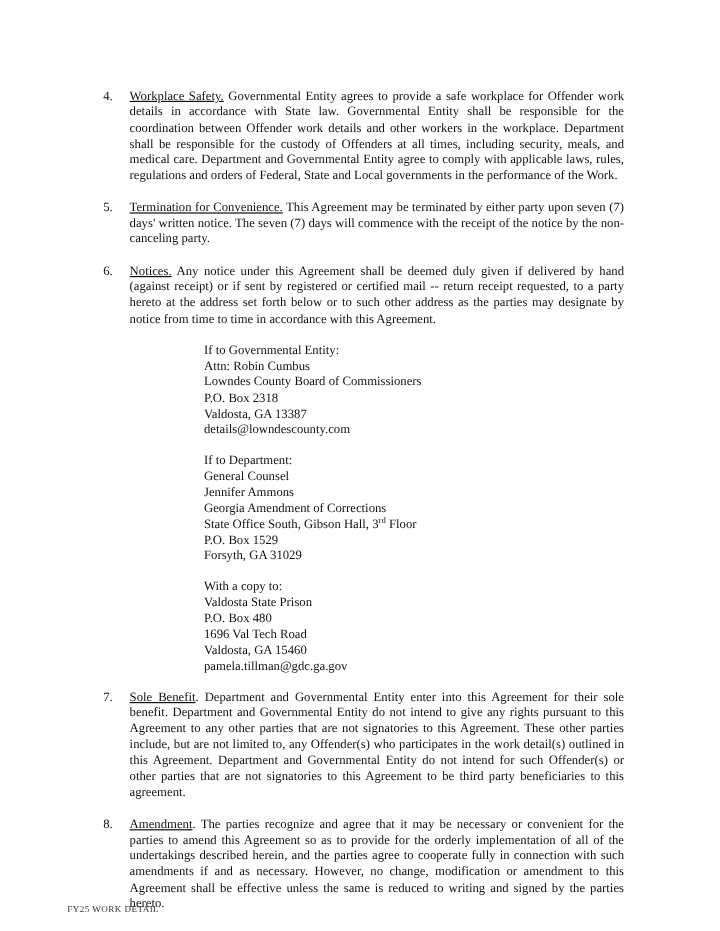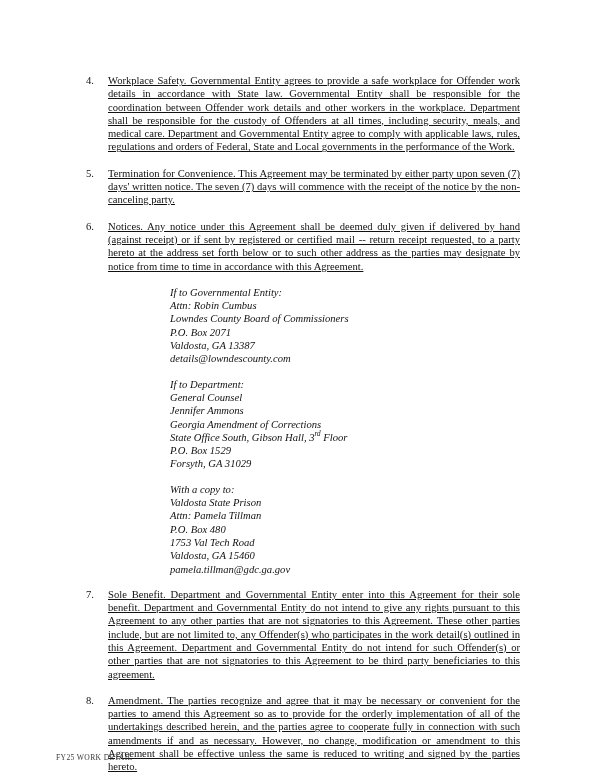--- a/index.html
+++ b/index.html
@@ -40,21 +40,20 @@
   .clause .num {
     position: absolute;
     left: 0;
     top: 0;
     width: 16px;
     text-align: left;
     font-size: 10.6px;
   }
   .clause .body {
     display: block;
-    text-decoration: underline;
   }
   .heading {
     text-decoration: underline;
     text-underline-offset: 1px;
   }
 
   
   .addr-block {
     position: relative;
     margin: 0 0 12px 0;
@@ -78,21 +77,20 @@
   }
   sup {
     font-size: 0.68em;
     vertical-align: super;
     line-height: 0;
   }
 
   .addr-group {
     margin-top: 11px;
     margin-bottom: 12px;
-    font-style: italic;
   }
 
   
   .footer {
     position: absolute;
     left: 56px;
     bottom: 14px;
     font-size: 7.6px;
     letter-spacing: 0.35px;
     color: #3a3a3a;
@@ -120,21 +118,21 @@
       <span class="body"><span class="heading">Notices.</span><span>  Any notice under this Agreement shall be deemed duly given if delivered by hand (against receipt) or if sent by registered or certified mail -- return receipt requested, to a party hereto at the address set forth below or to such other address as the parties may designate by notice from time to time in accordance with this Agreement.</span></span>
     </div>
 
     <div class="addr-group">
 
       <div class="addr-block">
         <span class="addr-label">If to Governmental Entity:</span>
         <span class="addr-lines">
           <span class="line">Attn: Robin Cumbus</span>
           <span class="line">Lowndes County Board of Commissioners</span>
-          <span class="line">P.O. Box 2071</span>
+          <span class="line">P.O. Box 2318</span>
           <span class="line">Valdosta, GA 13387</span>
           <span class="line">details@lowndescounty.com</span>
         </span>
       </div>
 
       <div class="addr-block">
         <span class="addr-label">If to Department:</span>
         <span class="addr-lines">
           <span class="line">General Counsel</span>
           <span class="line">Jennifer Ammons</span>
@@ -142,23 +140,22 @@
           <span class="line"><span>State Office South, Gibson Hall, 3</span><sup>rd</sup><span> Floor</span></span>
           <span class="line">P.O. Box 1529</span>
           <span class="line">Forsyth, GA  31029</span>
         </span>
       </div>
 
       <div class="addr-block">
         <span class="addr-label">With a copy to:</span>
         <span class="addr-lines">
           <span class="line">Valdosta State Prison</span>
-          <span class="line">Attn: Pamela Tillman</span>
           <span class="line">P.O. Box 480</span>
-          <span class="line">1753 Val Tech Road</span>
+          <span class="line">1696 Val Tech Road</span>
           <span class="line">Valdosta, GA 15460</span>
           <span class="line">pamela.tillman@gdc.ga.gov</span>
         </span>
       </div>
 
     </div>
 
     <div class="clause">
       <span class="num">7.</span>
       <span class="body"><span class="heading">Sole Benefit</span><span>.  Department and Governmental Entity enter into this Agreement for their sole benefit.  Department and Governmental Entity do not intend to give any rights pursuant to this Agreement to any other parties that are not signatories to this Agreement.  These other parties include, but are not limited to, any Offender(s) who participates in the work detail(s) outlined in this Agreement.  Department and Governmental Entity do not intend for such Offender(s) or other parties that are not signatories to this Agreement to be third party beneficiaries to this agreement.</span></span>

